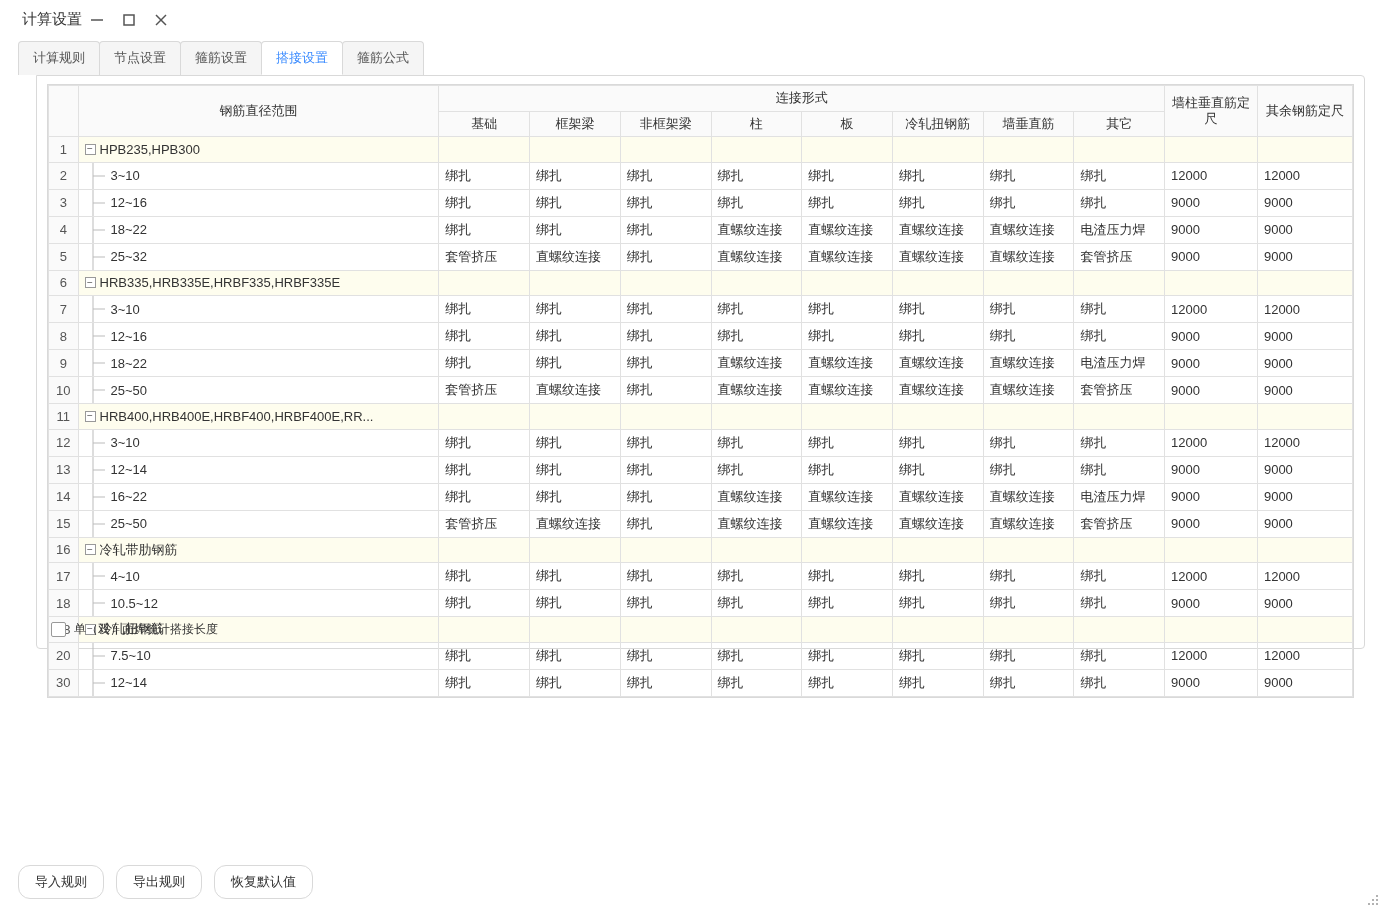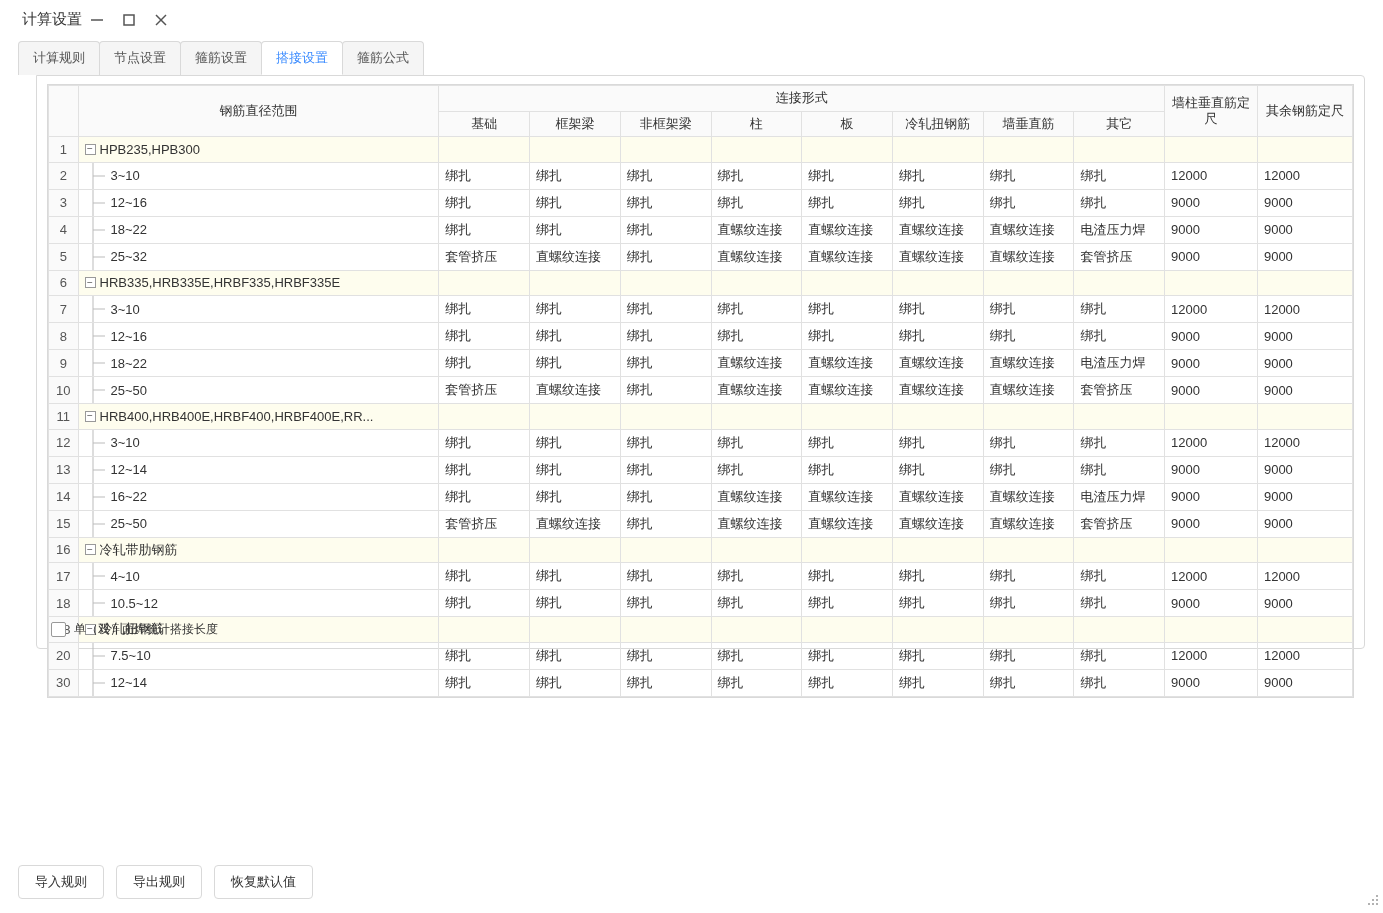--- a/index.html
+++ b/index.html
@@ -24,21 +24,21 @@
 col.cfix2 { width: 90px; }
 td.rownum { background: #fafafa; text-align: center; color: #555; }
 tr.grouprow td.cell { background: #fefdee; }
 .rangecell { display: flex; align-items: center; gap: 4px; height: 100%; }
 .expander { width: 11px; height: 11px; border: 1px solid #999; display: inline-flex; align-items: center; justify-content: center; font-size: 10px; line-height: 1; color: #555; background: #fff; flex-shrink: 0; }
 .tree-line { width: 22px; height: 100%; display: flex; align-items: center; justify-content: center; flex-shrink: 0; }
 .tree-line svg { display: block; }
 .checkrow { position: absolute; bottom: 10px; left: 14px; display: flex; align-items: center; gap: 8px; font-size: 12px; }
 .chk { width: 15px; height: 15px; border: 1px solid #999; border-radius: 2px; background: #fff; }
 .footer-btns { position: absolute; bottom: 14px; left: 18px; display: flex; gap: 12px; }
-.btn { padding: 7px 16px; border: 1px solid #d9d9d9; border-radius: 4px; background: #fff; cursor: pointer; font-size: 13px; }
+.btn { padding: 7px 16px; border: 1px solid #d9d9d9; border-radius: 12px; background: #fff; cursor: pointer; font-size: 13px; }
 .resize-grip { position: absolute; bottom: 4px; right: 4px; color: #999; font-size: 12px; }
 </style>
 </head>
 <body>
 
 <div class="titlebar">
   <div class="titlebar-title">计算设置</div>
   <div class="win-controls">
     <div class="win-btn">
         <svg width="14" height="14">

